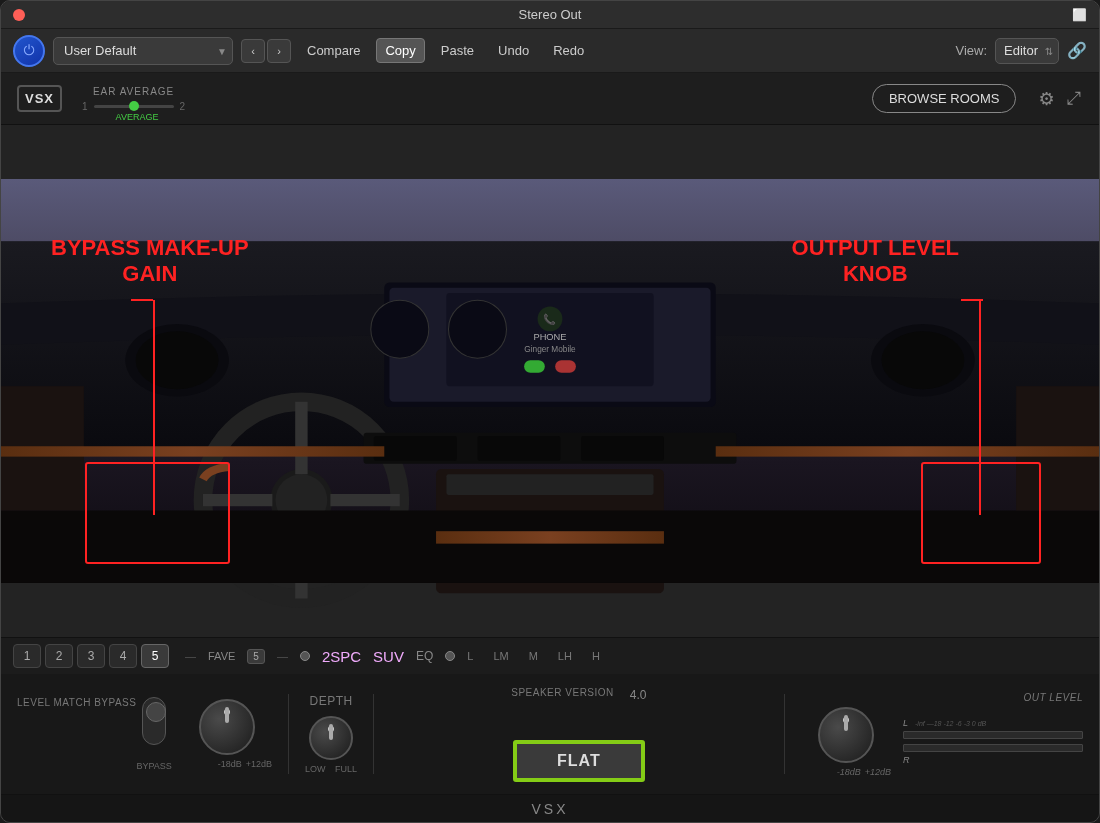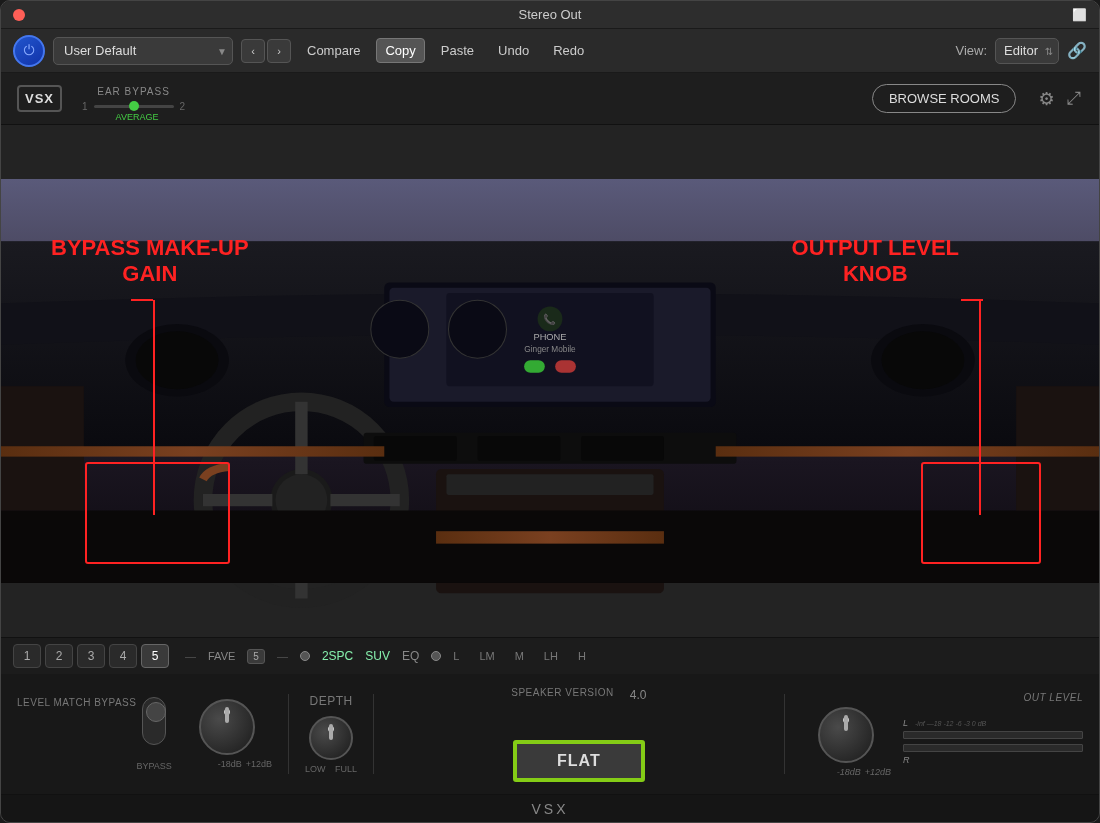--- a/index.html
+++ b/index.html
@@ -329,22 +329,22 @@
       padding: 1px 5px;
       border-radius: 3px;
     }
     .circle-indicator {
       width: 10px; height: 10px;
       border-radius: 50%;
       background: #555;
       border: 1px solid #888;
     }
     .speaker-label {
-      color: #86efac;
-      font-size: 12px;
+      color: #f0abfc;
+      font-size: 15px;
     }
     .eq-label {
       color: #888;
       font-size: 12px;
     }
     .freq-indicators {
       display: flex;
       gap: 20px;
       margin-left: auto;
       align-items: center;
@@ -596,21 +596,21 @@
         </select>
         <span class="dropdown-arrow">⇅</span>
       </div>
       <span class="link-icon">🔗</span>
     </div>
   </div>
 
   <div class="vsx-bar">
     <div class="vsx-logo">VSX</div>
     <div class="ear-profile">
-      <span class="ear-profile-label">EAR BYPASS</span>
+      <span class="ear-profile-label">EAR AVERAGE</span>
       <div class="ear-profile-slider">
         <span class="ear-num">1</span>
         <div class="ear-slider-track">
           <div class="ear-slider-dot"></div>
           <span class="ear-slider-val">AVERAGE</span>
         </div>
         <span class="ear-num">2</span>
       </div>
     </div>
     <button class="browse-rooms-btn">BROWSE ROOMS</button>

